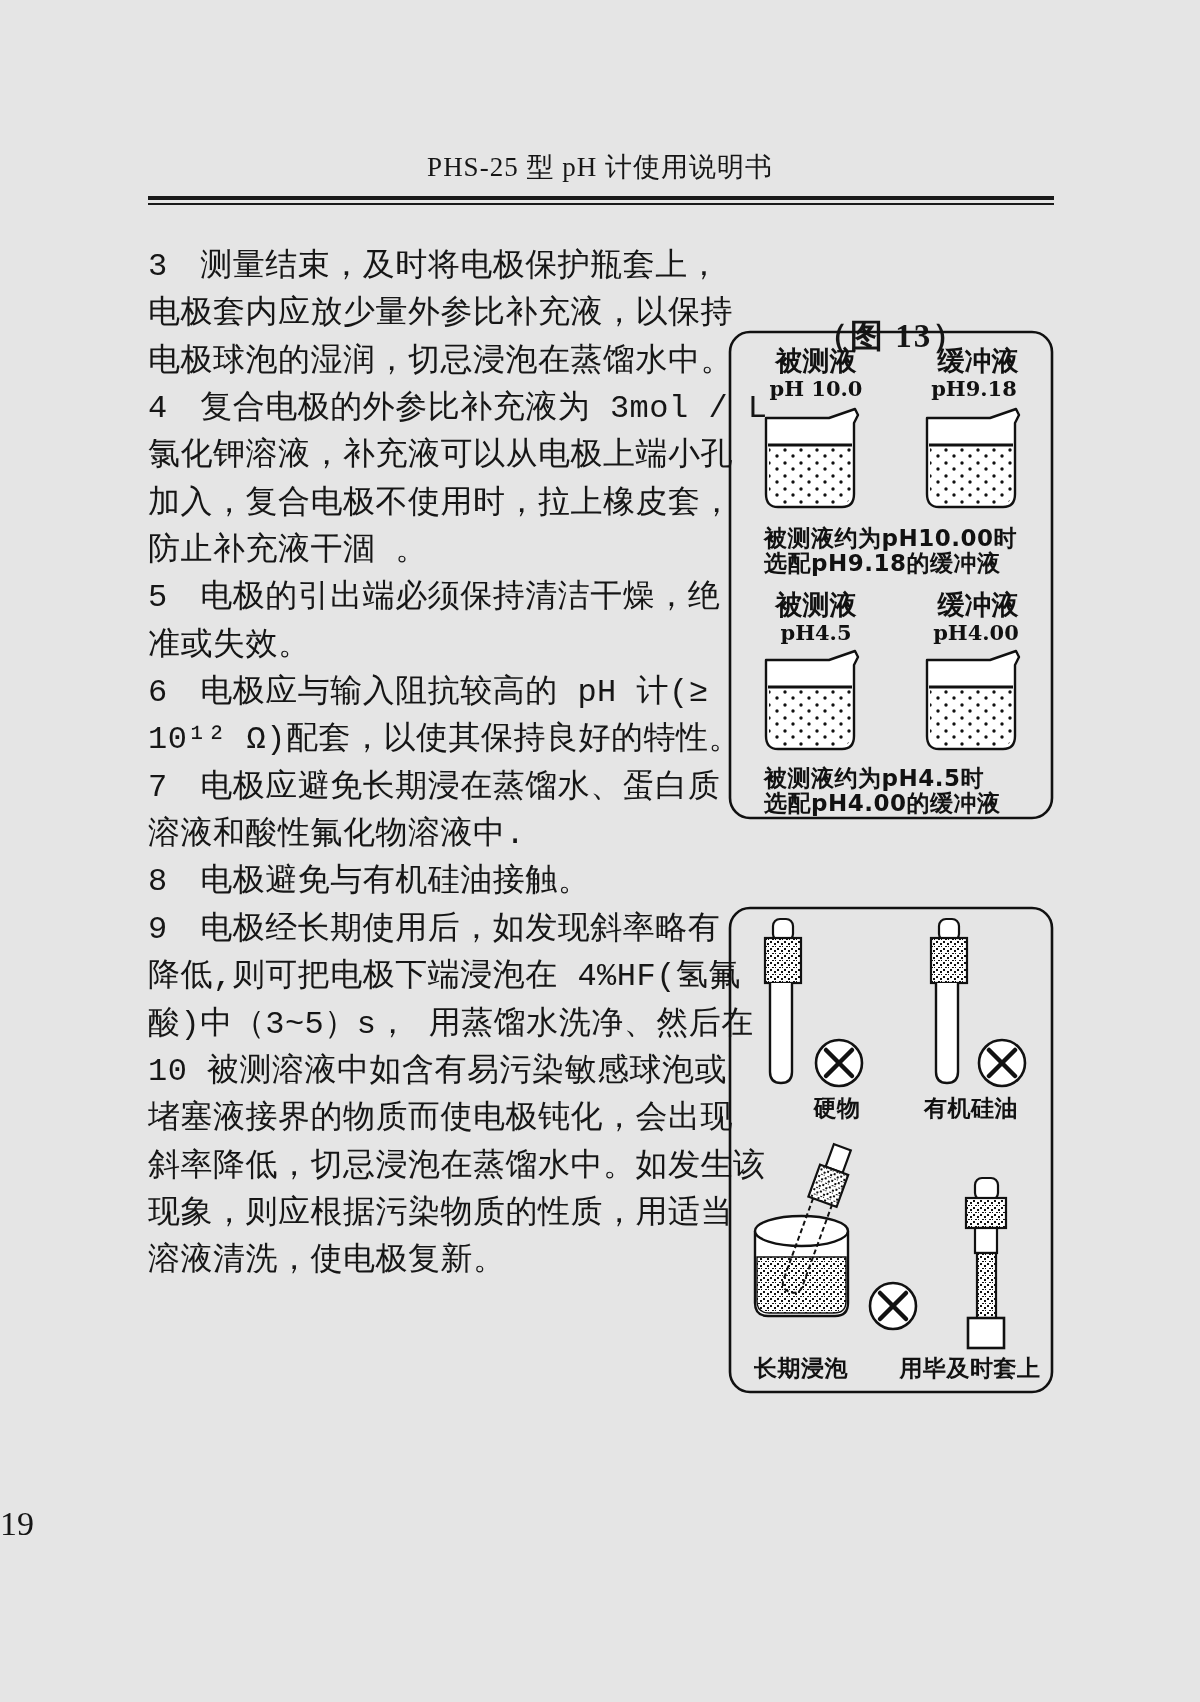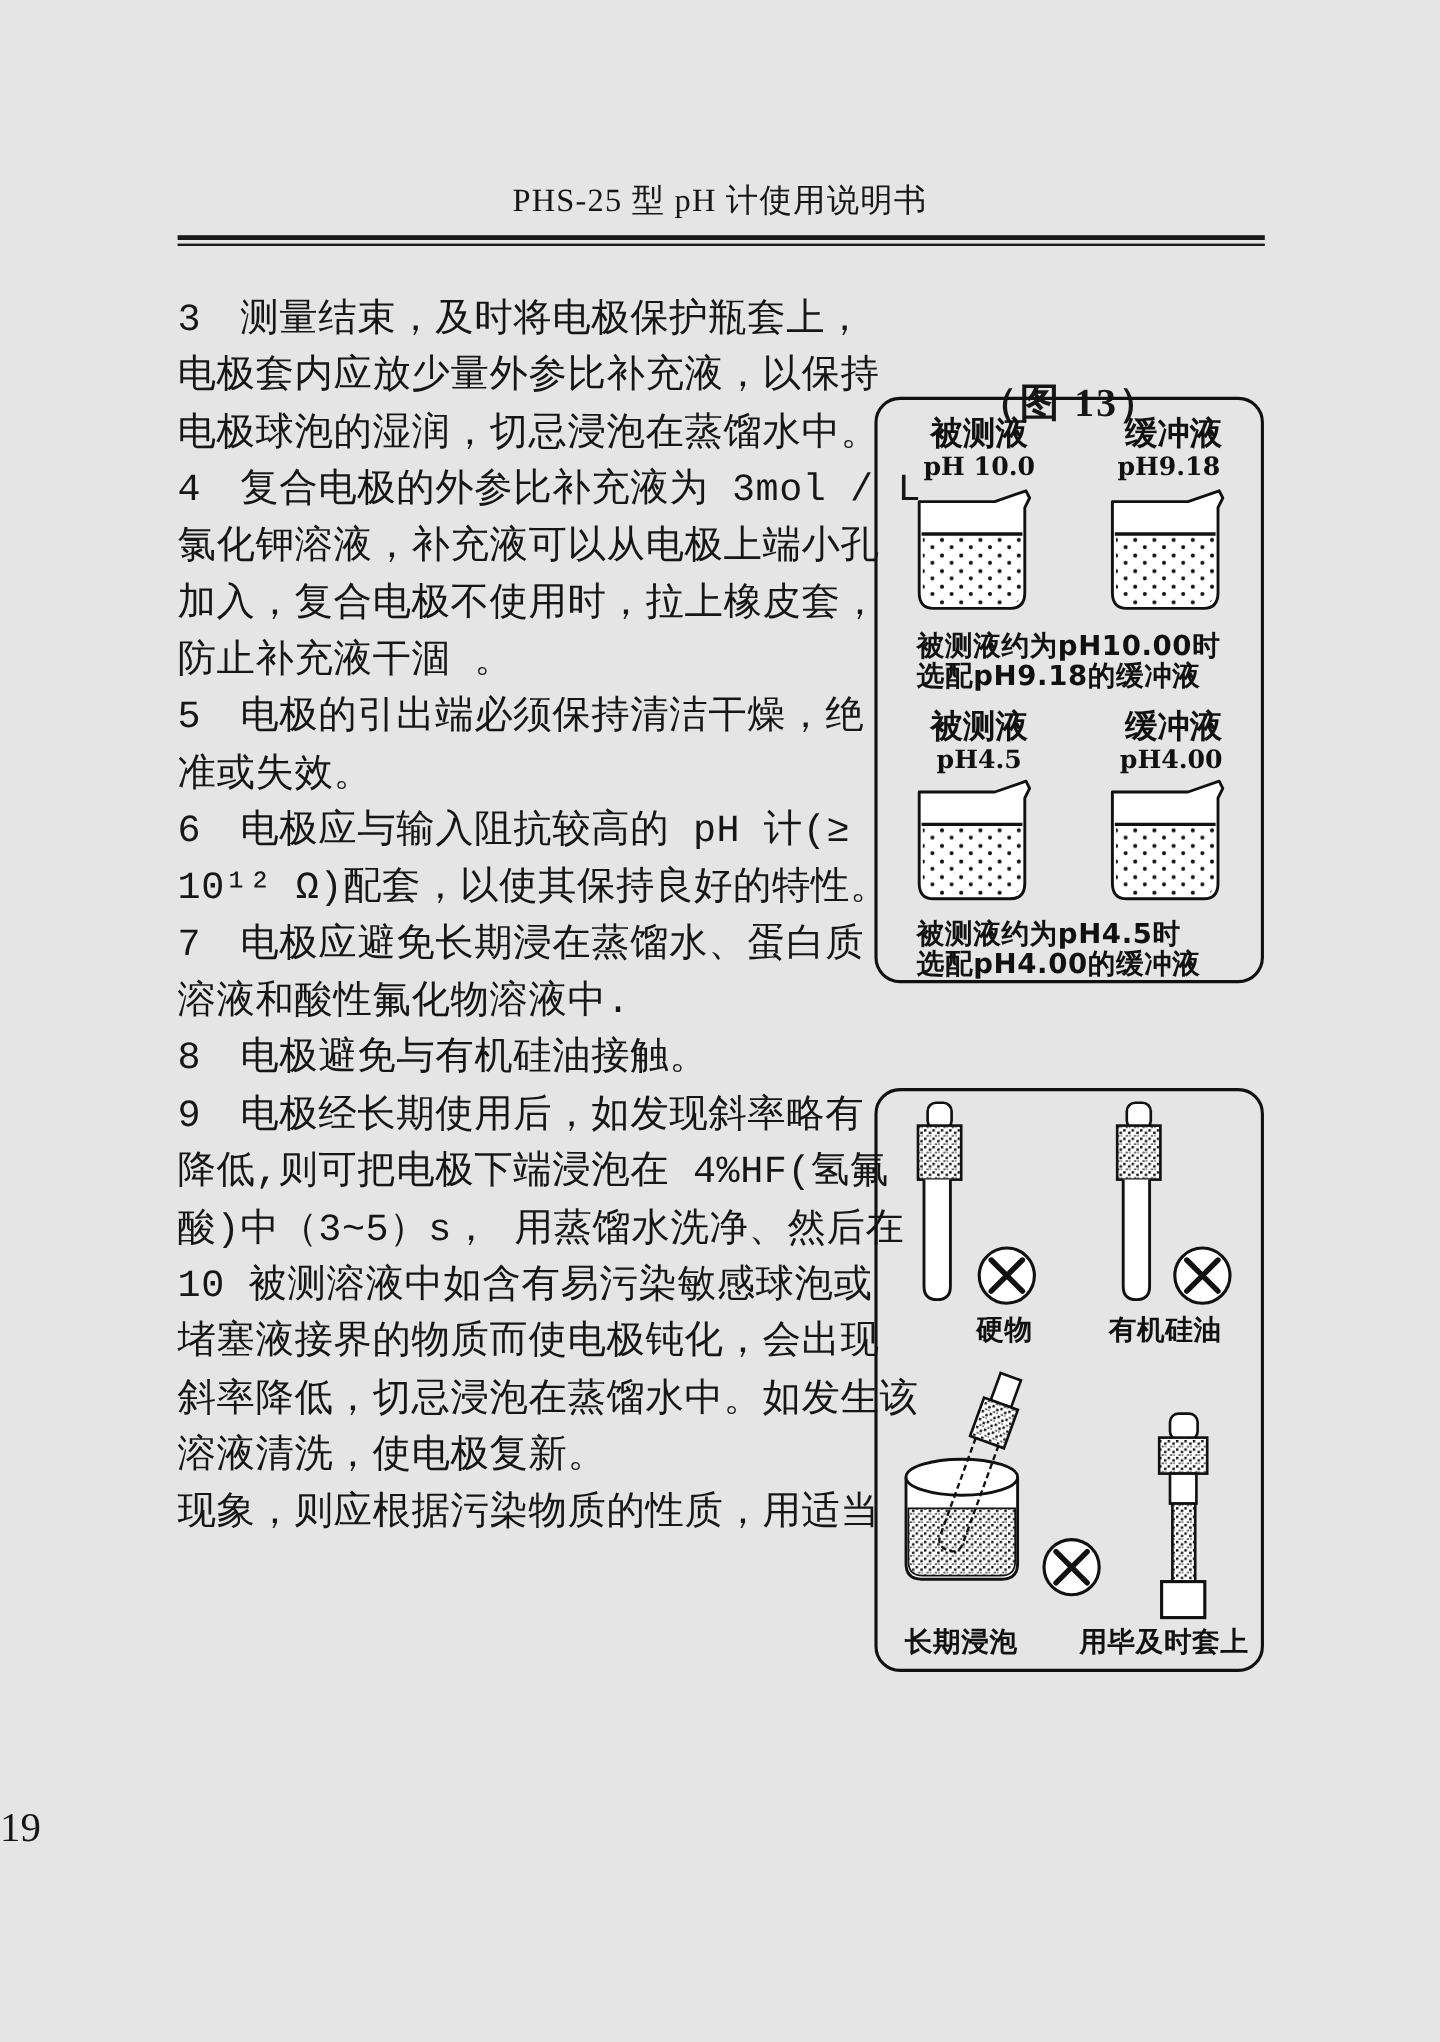--- a/index.html
+++ b/index.html
@@ -46,22 +46,22 @@
     <div class="bline">10¹² Ω)配套，以使其保持良好的特性。</div>
     <div class="bline">7　电极应避免长期浸在蒸馏水、蛋白质</div>
     <div class="bline">溶液和酸性氟化物溶液中.</div>
     <div class="bline">8　电极避免与有机硅油接触。</div>
     <div class="bline">9　电极经长期使用后，如发现斜率略有</div>
     <div class="bline">降低,则可把电极下端浸泡在 4%HF(氢氟</div>
     <div class="bline">酸)中（3~5）s， 用蒸馏水洗净、然后在</div>
     <div class="bline">10 被测溶液中如含有易污染敏感球泡或</div>
     <div class="bline">堵塞液接界的物质而使电极钝化，会出现</div>
     <div class="bline">斜率降低，切忌浸泡在蒸馏水中。如发生该</div>
+    <div class="bline">现象，则应根据污染物质的性质，用适当</div>
     <div class="bline">溶液清洗，使电极复新。</div>
-    <div class="bline">现象，则应根据污染物质的性质，用适当</div>
   </div>
 
   <div class="figlabel" id="fig13label">（图 13）</div>
 
   <svg class="fig" id="fig13" width="326" height="490" viewBox="0 0 326 490">
     <defs>
       <pattern id="dots13" width="16" height="13" patternUnits="userSpaceOnUse">
         <rect width="16" height="13" fill="#ffffff"></rect>
         <circle cx="4" cy="3" r="1.7" fill="#111"></circle>
         <circle cx="12" cy="9" r="1.7" fill="#111"></circle>

